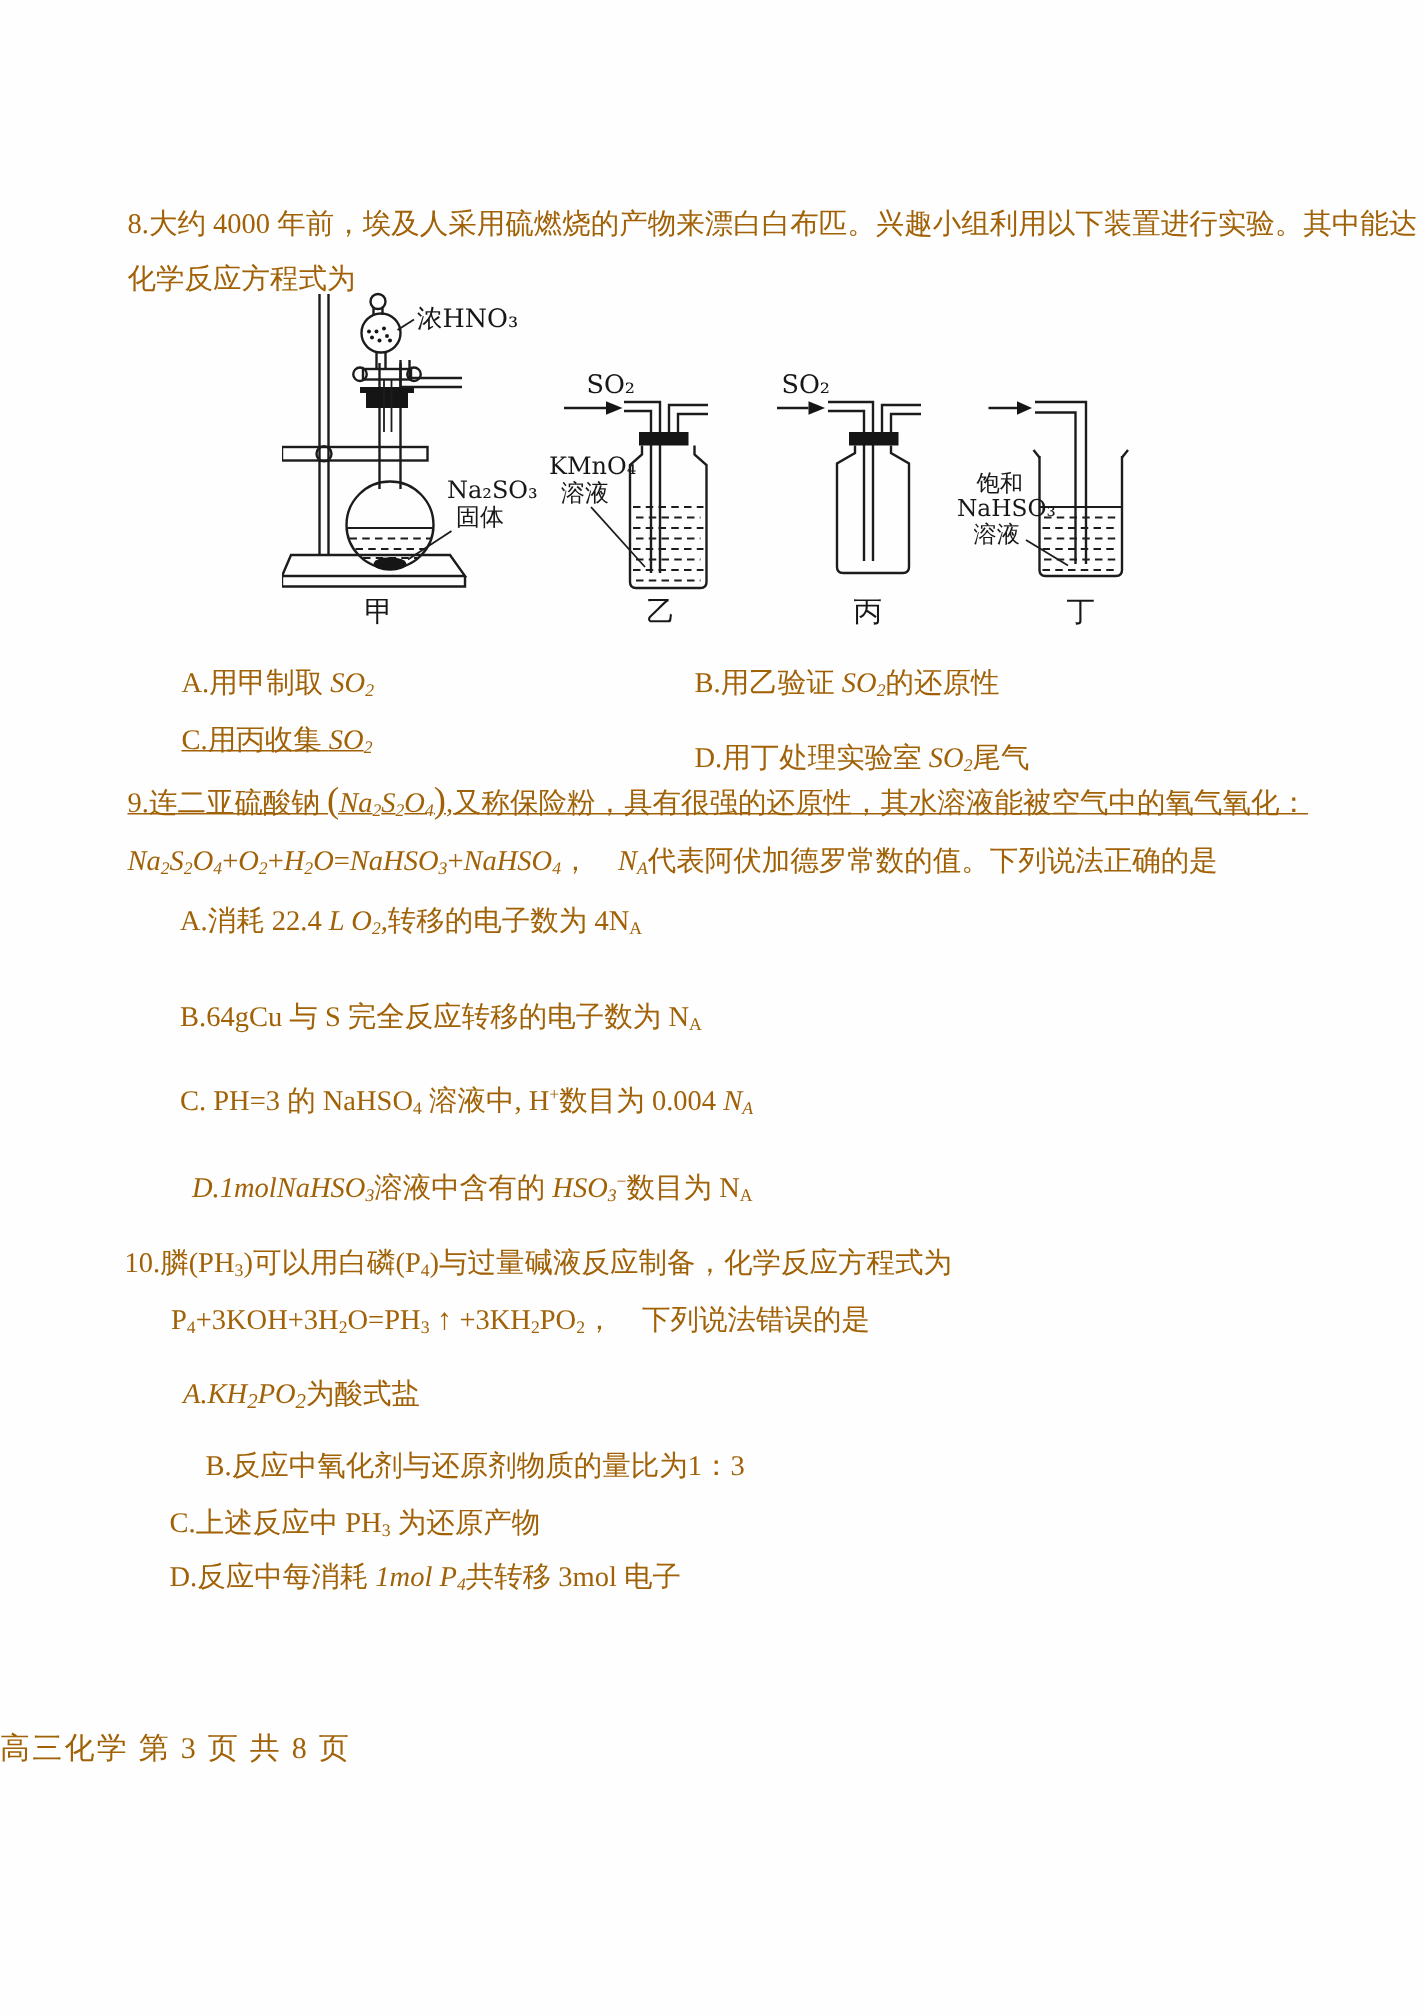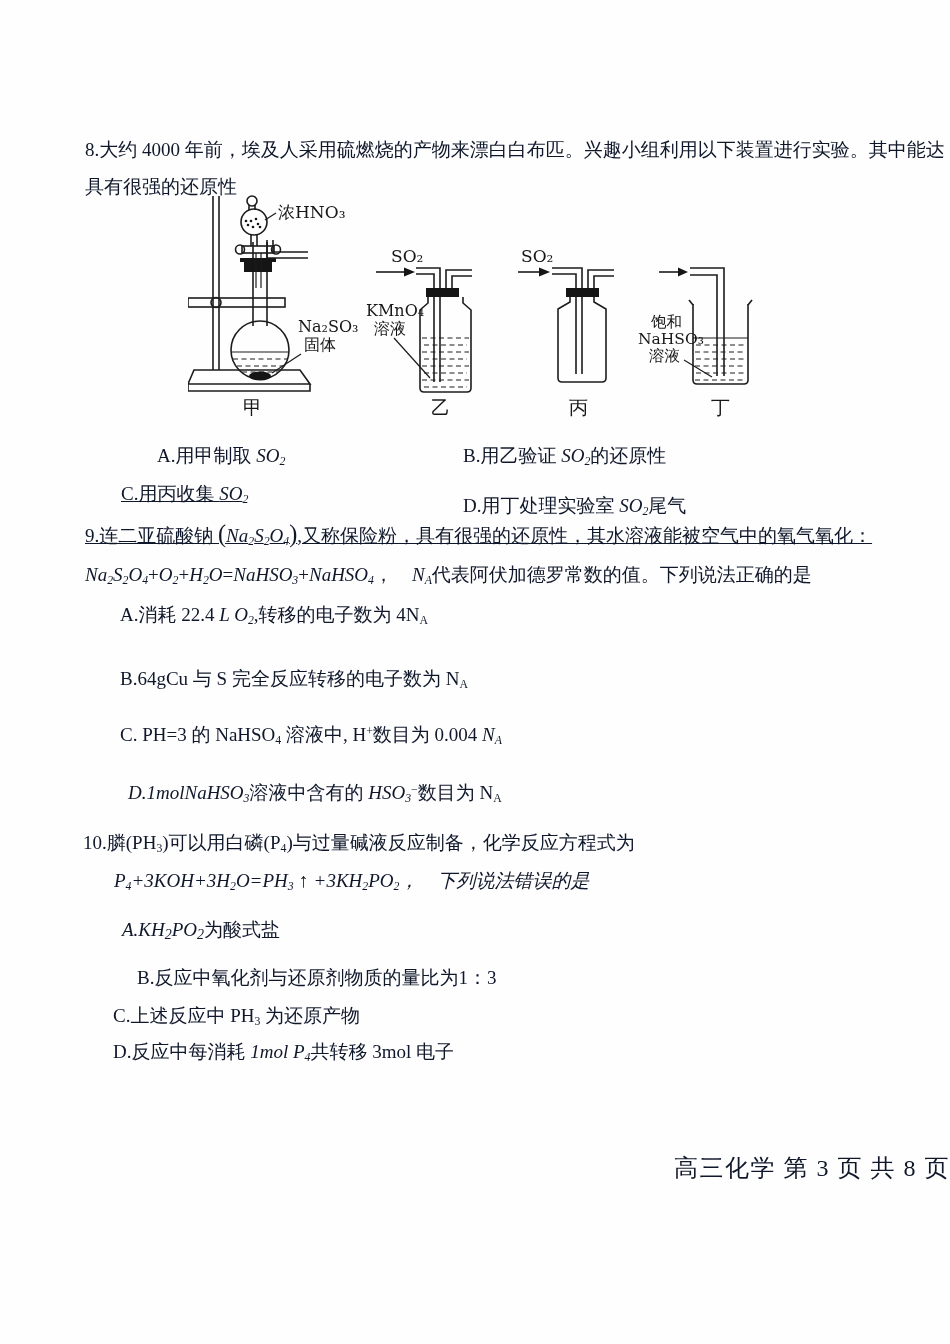--- a/index.html
+++ b/index.html
@@ -1,45 +1,45 @@
 <!DOCTYPE html>
 <html><head>
 <meta charset="utf-8">
 <style>
   html,body { margin:0; padding:0; background:#ffffff; }
   .page {
     position:relative; width:950px; height:1344px; margin:0 auto;
-    background:#fefefe; color:#0f172a; overflow:hidden;
+    background:#fefefe; color:#a16207; overflow:hidden;
     font-family:"Liberation Serif","DejaVu Serif",serif;
   }
   .tline { position:absolute; font-size:19px; line-height:1.32; white-space:nowrap; }
   .m   { font-style:italic; font-family:"Liberation Serif","DejaVu Serif",serif; }
   .t   { font-family:"Liberation Serif","DejaVu Serif",serif; }
   .sb  { font-size:0.62em; vertical-align:-0.24em; }
   .msb { font-style:italic; font-size:0.62em; vertical-align:-0.24em; }
   .sp  { font-size:0.62em; vertical-align:0.55em; }
   .bp  { font-size:1.28em; }
   .up  { font-size:1.05em; }
   .q10a .m   { font-size:19px; }
   .q10a .msb { font-size:14px; }
-  .footer { position:absolute; left:0; right:0; text-align:right; font-size:24px; letter-spacing:1.5px; }
+  .footer { position:absolute; left:0; right:0; text-align:left; font-size:20px; letter-spacing:1.5px; }
   svg .lbl { font-family:"DejaVu Serif","Liberation Serif",serif; fill:#171717; }
   svg .ln  { stroke:#1c1c1c; stroke-width:1.6; fill:none; }
   svg .thin{ stroke:#1c1c1c; stroke-width:1.2; fill:none; }
   svg .dsh { stroke:#1c1c1c; stroke-width:1.2; fill:none; stroke-dasharray:5 3.5; }
   svg .fil { fill:#151515; stroke:none; }
 </style>
 </head>
 <body>
 
 <div class="page">
 
   <div>
     <div class="tline" style="left:85px; top:137px;">8.大约 4000 年前，埃及人采用硫燃烧的产物来漂白白布匹。兴趣小组利用以下装置进行实验。其中能达</div>
-    <div class="tline" style="left:85px; top:174px;">具有很强的还原性</div>
+    <div class="tline" style="left:85px; top:174px;">化学反应方程式为</div>
 
     <svg style="position:absolute; left:188px; top:192px;" width="575" height="230" viewBox="0 0 575 230">
 
       <g>
 
         <line class="ln" x1="25" y1="4" x2="25" y2="178"></line>
         <line class="ln" x1="31" y1="4" x2="31" y2="178"></line>
 
         <polygon class="ln" points="6,178 112,178 122,192 0,192"></polygon>
         <polyline class="ln" points="0,192 0,199 122,199 122,192"></polyline>
@@ -160,38 +160,38 @@
         <line class="dsh" x1="507" y1="188" x2="556" y2="188"></line>
 
         <text class="lbl" x="463" y="135" font-size="15.5">饱和</text>
         <text class="lbl" x="450" y="152" font-size="15.5">NaHSO₃</text>
         <text class="lbl" x="461" y="169" font-size="15.5">溶液</text>
         <line class="thin" x1="496" y1="168" x2="524" y2="185"></line>
         <text class="lbl" x="523" y="222" font-size="19">丁</text>
       </g>
     </svg>
 
-    <div class="tline" style="left:121px; top:443px;margin-left:36px;"><span>A.用甲制取 </span><span class="m">SO</span><span class="msb">2</span></div>
+    <div class="tline" style="left:121px; top:443px;"><span>A.用甲制取 </span><span class="m">SO</span><span class="msb">2</span></div>
     <div class="tline" style="left:463px; top:443px;"><span>B.用乙验证 </span><span class="m">SO</span><span class="msb">2</span><span>的还原性</span></div>
     <div class="tline" style="left:121px; top:481px;text-decoration:underline;"><span>C.用丙收集 </span><span class="m">SO</span><span class="msb">2</span></div>
     <div class="tline" style="left:463px; top:481px;margin-top:12px;"><span>D.用丁处理实验室 </span><span class="m">SO</span><span class="msb">2</span><span>尾气</span></div>
   </div>
 
   <div>
     <div class="tline" style="left:85px;  top:518px;text-decoration:underline;"><span>9.连二亚硫酸钠 </span><span class="bp">(</span><span class="m">Na</span><span class="msb">2</span><span class="m">S</span><span class="msb">2</span><span class="m">O</span><span class="msb">4</span><span class="bp">)</span><span>,又称保险粉，具有很强的还原性，其水溶液能被空气中的氧气氧化：</span></div>
     <div class="tline" style="left:85px;  top:562px;"><span class="m">Na</span><span class="msb">2</span><span class="m">S</span><span class="msb">2</span><span class="m">O</span><span class="msb">4</span><span class="t">+</span><span class="m">O</span><span class="msb">2</span><span class="t">+</span><span class="m">H</span><span class="msb">2</span><span class="m">O</span><span class="t">=</span><span class="m">NaHSO</span><span class="msb">3</span><span class="t">+</span><span class="m">NaHSO</span><span class="msb">4</span><span>，　</span><span class="m">N</span><span class="msb">A</span><span>代表阿伏加德罗常数的值。下列说法正确的是</span></div>
     <div class="tline" style="left:120px; top:602px;"><span>A.消耗 </span><span class="t">22.4 </span><span class="m">L O</span><span class="msb">2</span><span>,转移的电子数为 4N</span><span class="sb">A</span></div>
     <div class="tline" style="left:120px; top:666px;"><span>B.64gCu 与 S 完全反应转移的电子数为 N</span><span class="sb">A</span></div>
     <div class="tline" style="left:120px; top:722px;"><span>C. PH=3 的 NaHSO</span><span class="sb">4</span><span> 溶液中, H</span><span class="sp">+</span><span>数目为 </span><span class="t">0.004 </span><span class="m">N</span><span class="msb">A</span></div>
     <div class="tline" style="left:128px; top:780px;"><span class="m">D.1molNaHSO</span><span class="msb">3</span><span>溶液中含有的 </span><span class="m">HSO</span><span class="msb">3</span><span class="sp">−</span><span>数目为 N</span><span class="sb">A</span></div>
   </div>
 
   <div>
     <div class="tline" style="left:83px;  top:830px;"><span>10.膦(PH</span><span class="sb">3</span><span>)可以用白磷(P</span><span class="sb">4</span><span>)与过量碱液反应制备，化学反应方程式为</span></div>
-    <div class="tline" style="left:114px; top:867px;font-style:italic;"><span>P</span><span class="sb">4</span><span>+3KOH+3H</span><span class="sb">2</span><span>O=PH</span><span class="sb">3</span><span class="up"> ↑ </span><span>+3KH</span><span class="sb">2</span><span>PO</span><span class="sb">2</span><span>，　下列说法错误的是</span></div>
+    <div class="tline" style="left:114px; top:867px;"><span>P</span><span class="sb">4</span><span>+3KOH+3H</span><span class="sb">2</span><span>O=PH</span><span class="sb">3</span><span class="up"> ↑ </span><span>+3KH</span><span class="sb">2</span><span>PO</span><span class="sb">2</span><span>，　下列说法错误的是</span></div>
     <div class="tline q10a" style="left:122px; top:917px;"><span class="m">A.KH</span><span class="msb">2</span><span class="m">PO</span><span class="msb">2</span><span>为酸式盐</span></div>
     <div class="tline" style="left:113px; top:965px;margin-left:24px;"><span>B.反应中氧化剂与还原剂物质的量比为1：3</span></div>
     <div class="tline" style="left:113px; top:1003px;"><span>C.上述反应中 PH</span><span class="sb">3</span><span> 为还原产物</span></div>
     <div class="tline" style="left:113px; top:1039px;"><span>D.反应中每消耗 </span><span class="m">1mol P</span><span class="msb">4</span><span>共转移 3mol 电子</span></div>
   </div>
 
   <div class="footer" style="top:1152px;">高三化学  第 3 页 共 8 页</div>
 </div>
 
 </body></html>

